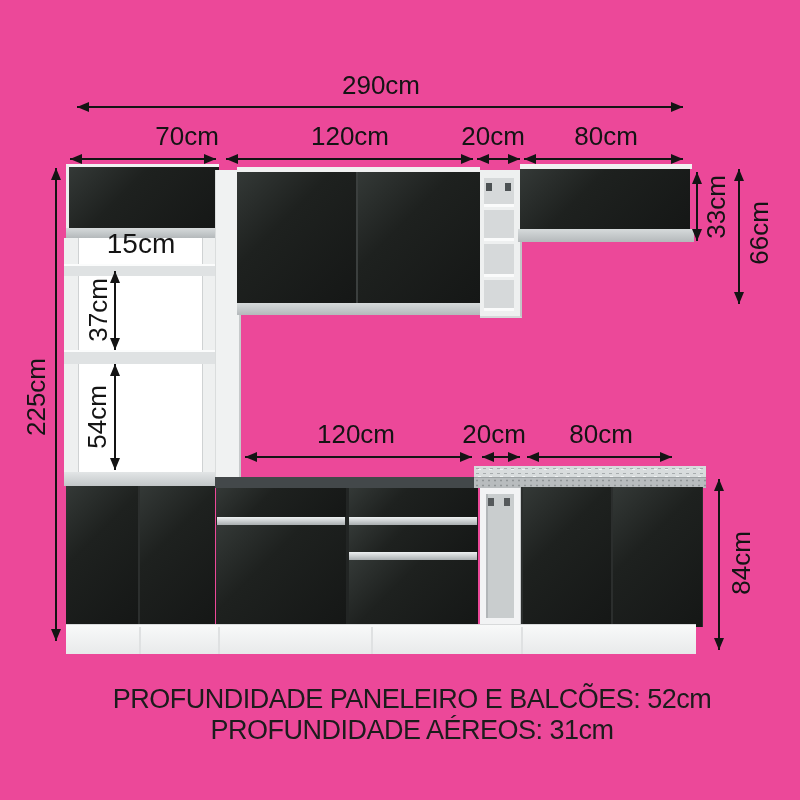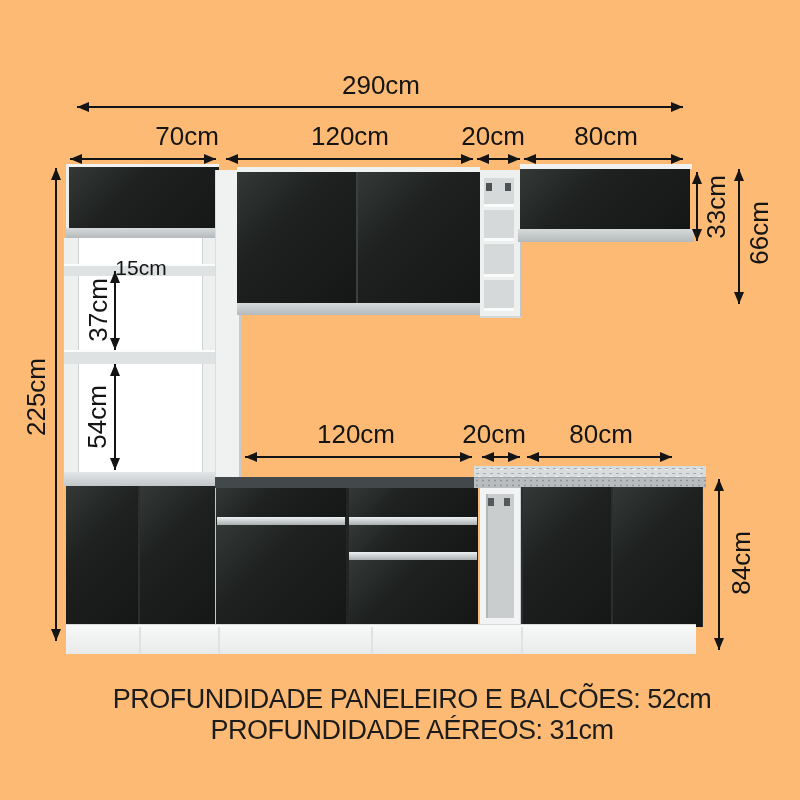--- a/index.html
+++ b/index.html
@@ -1,17 +1,17 @@
 <!DOCTYPE html>
 <html><head>
 <meta charset="utf-8">
 <style>
   html,body{margin:0;padding:0;background:#ffffff;}
   #canvas{
-    position:relative;width:800px;height:800px;background:#fdba74;overflow:hidden;
+    position:relative;width:800px;height:800px;background:#ec4899;overflow:hidden;
     font-family:"Liberation Sans", sans-serif;color:#141414;
   }
   .abs{position:absolute;}
   .door, .door-black{
     background:linear-gradient(135deg,#343937 0%,#1e211f 38%,#151716 100%);
   }
   .carcass{background:#eef0f0;}
   .band{background:linear-gradient(#d6dadb,#b4b9bb);}
   .handle{background:linear-gradient(#eef1f2,#a9aeb0);border-bottom:1px solid #7e8385;}
   .shelf{background:#dfe2e3;border-top:2px solid #fbfcfc;}
@@ -149,21 +149,21 @@
 
   <div class="hdim" style="left:482px;top:456px;width:38px;"></div>
   <div class="dlabel" style="left:494px;top:434px;">20cm</div>
 
   <div class="hdim" style="left:527px;top:456px;width:145px;"></div>
   <div class="dlabel" style="left:601px;top:434px;">80cm</div>
 
   <div class="vdim" style="left:55px;top:168px;height:473px;"></div>
   <div class="dlabel rot" style="left:36px;top:397px;">225cm</div>
 
-  <div class="dlabel" style="left:141px;top:268px;font-size:21px;">15cm</div>
+  <div class="dlabel" style="left:141px;top:244px;font-size:28px;">15cm</div>
 
   <div class="vdim" style="left:114px;top:271px;height:79px;"></div>
   <div class="dlabel rot" style="left:98px;top:310px;">37cm</div>
 
   <div class="vdim" style="left:114px;top:364px;height:106px;"></div>
   <div class="dlabel rot" style="left:97px;top:417px;">54cm</div>
 
   <div class="vdim" style="left:696px;top:172px;height:69px;"></div>
   <div class="dlabel rot" style="left:716px;top:207px;">33cm</div>
 

